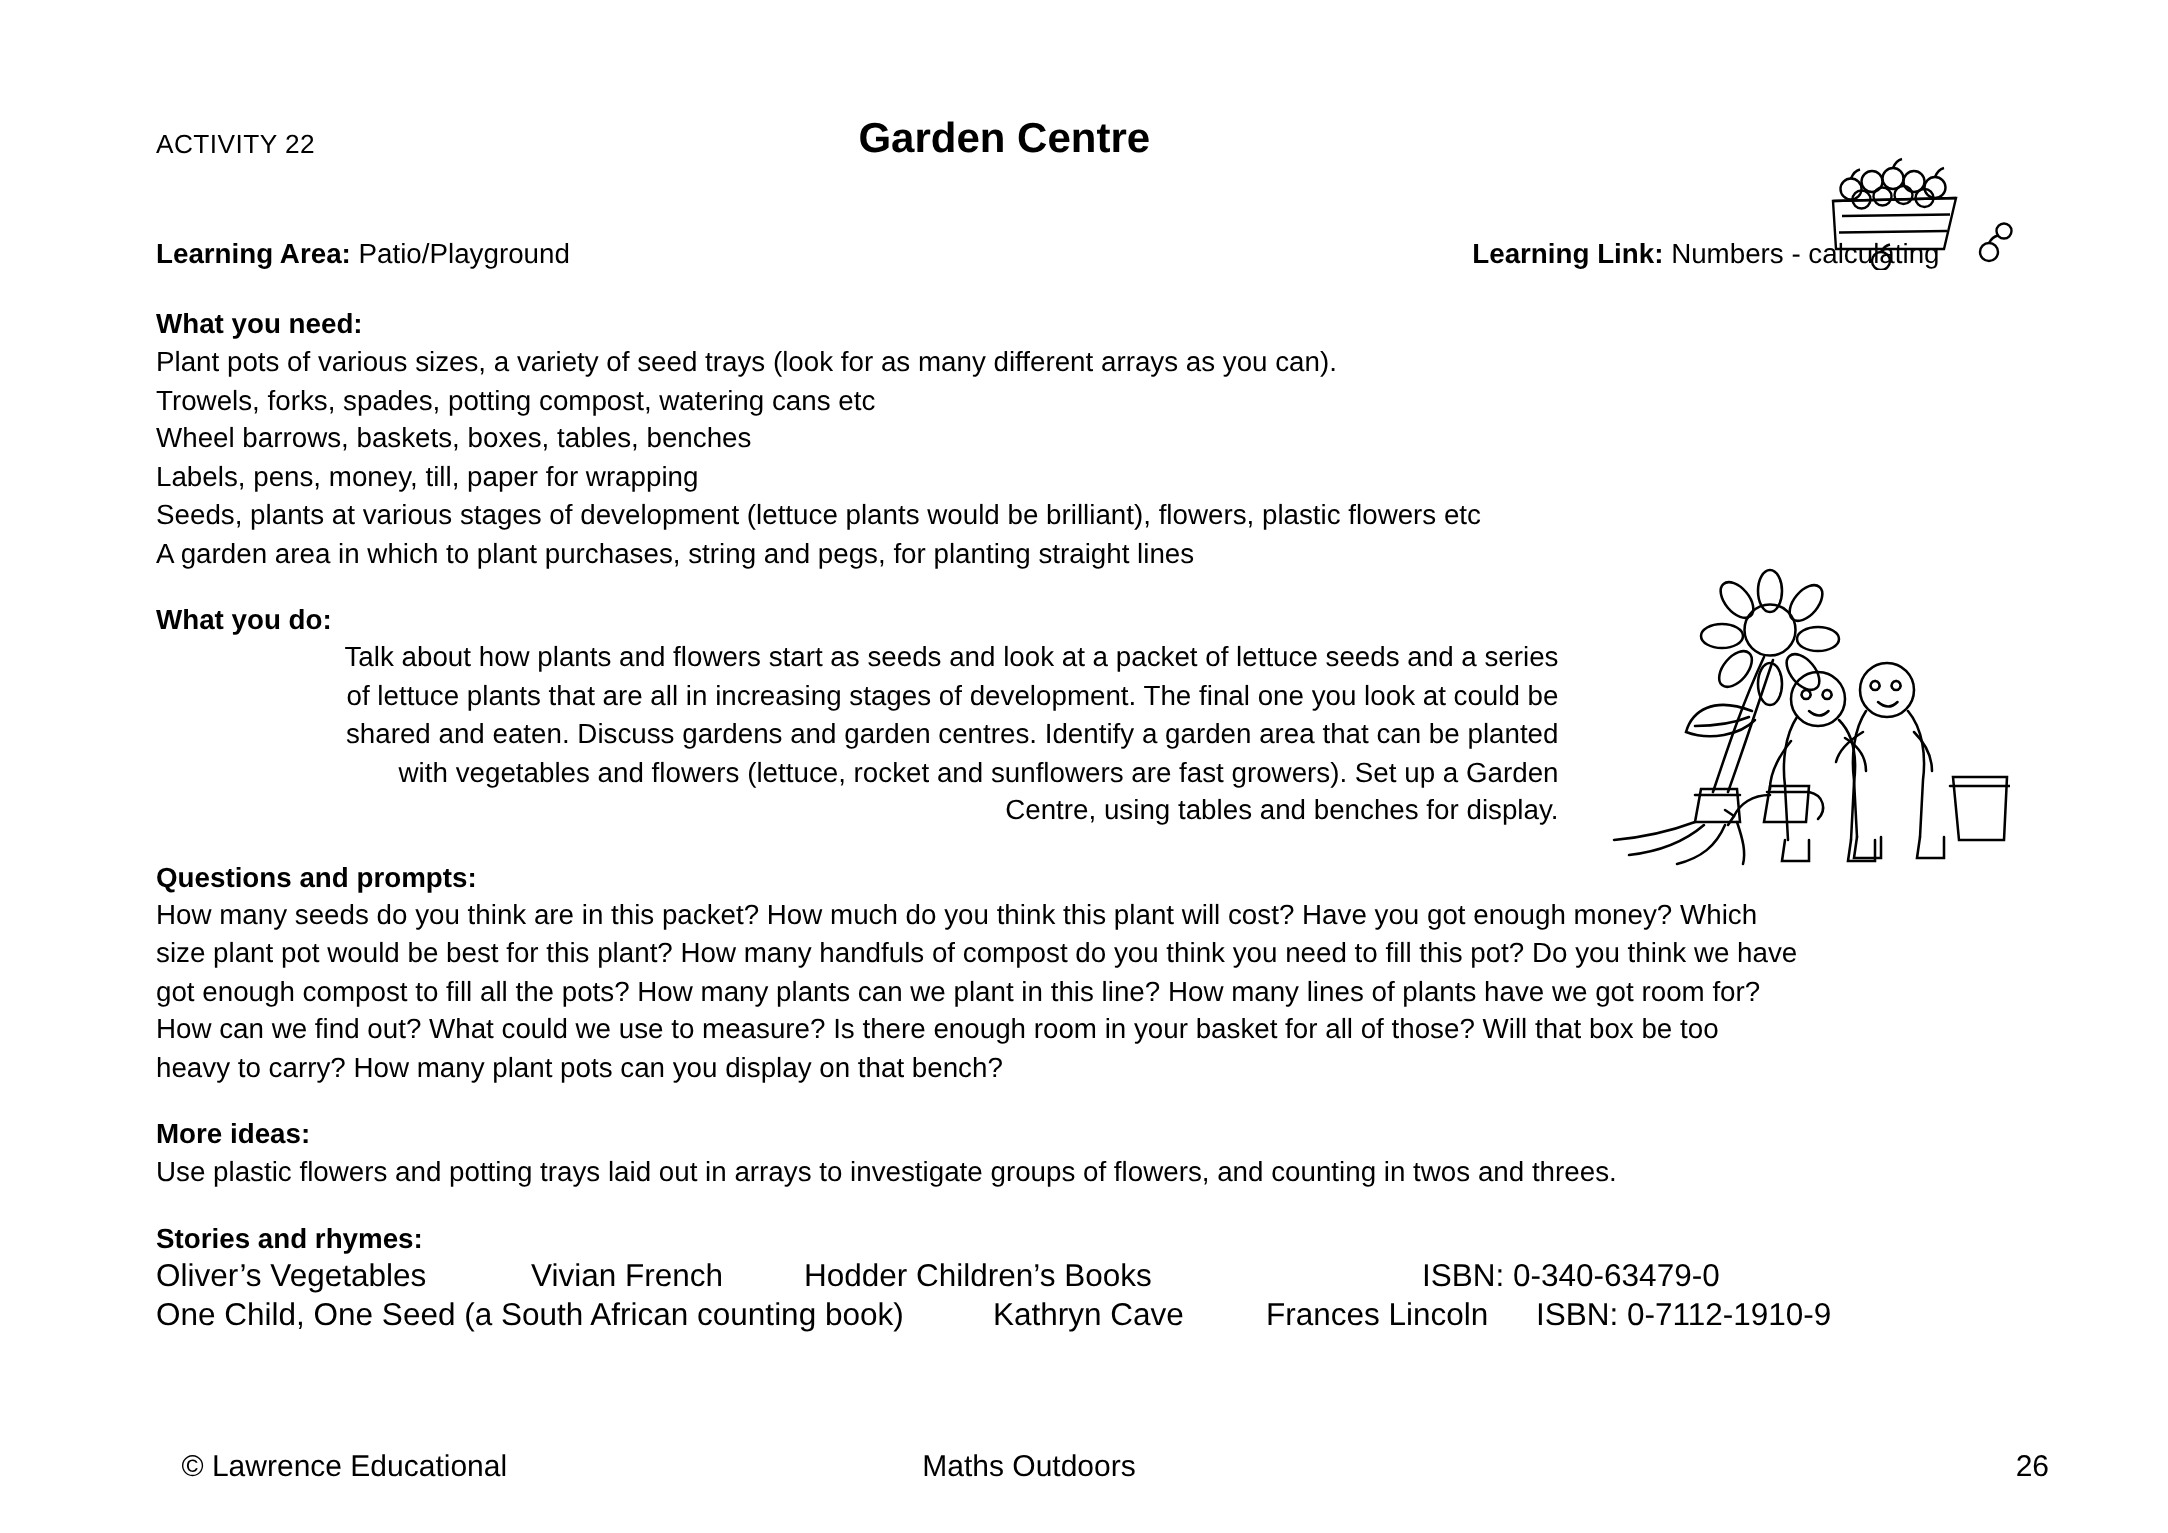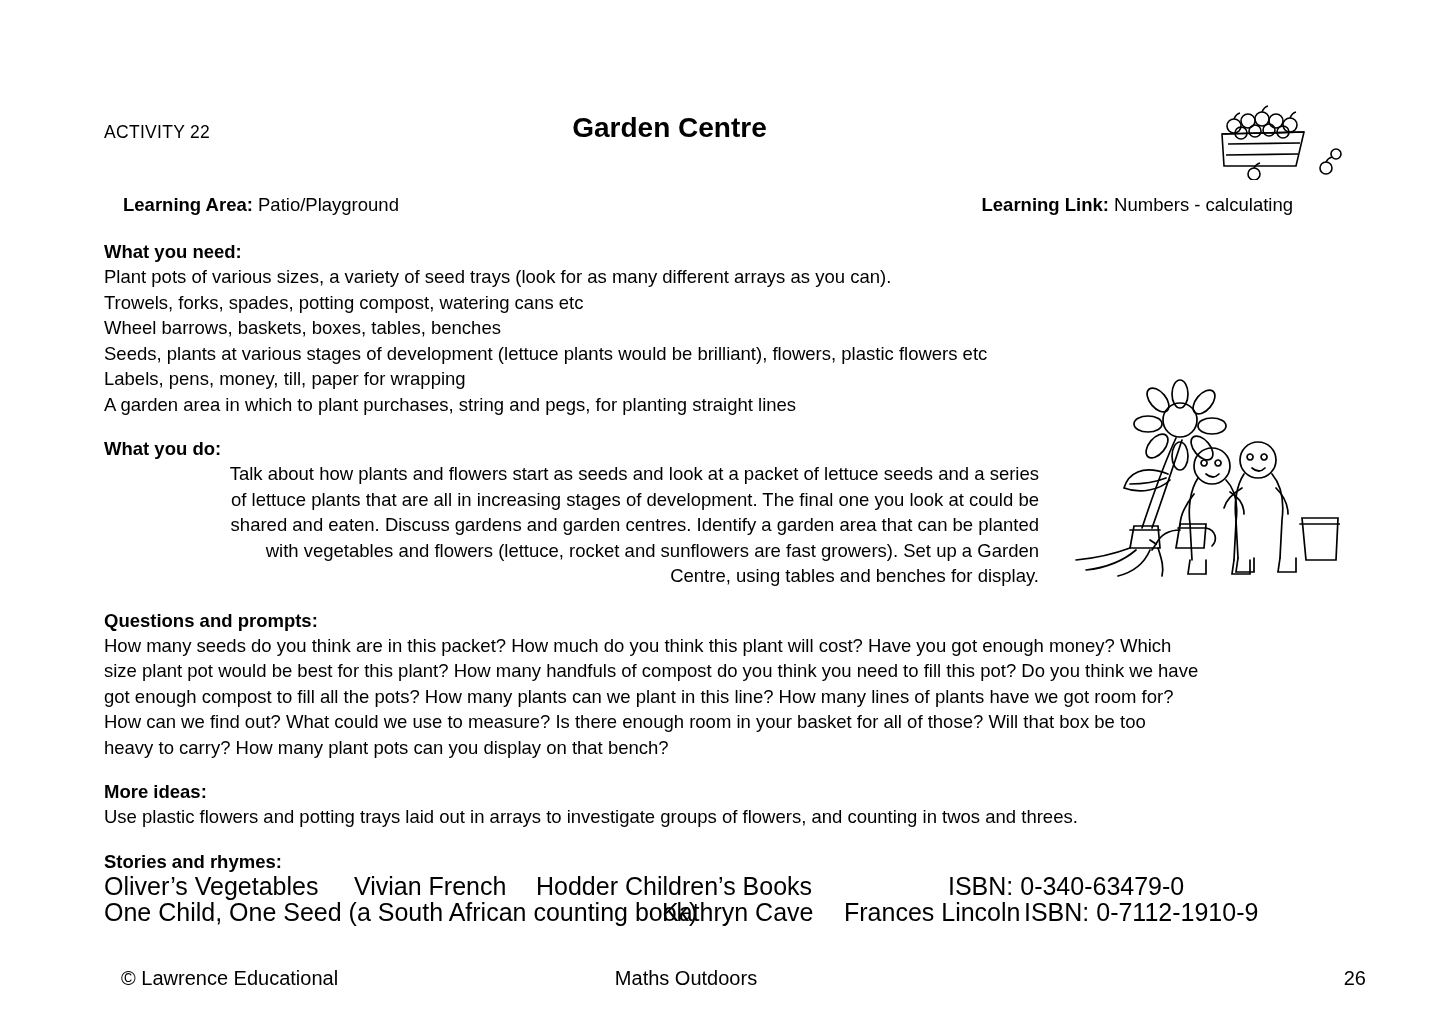--- a/index.html
+++ b/index.html
@@ -25,21 +25,21 @@
     position: absolute;
     left: 104px;
     top: 0;
     width: 1245px;
   }
 
   
   .header-row {
     position: relative;
     height: 60px;
-    margin-top: 112px;
+    margin-top: 76px;
   }
   .activity-label {
     position: absolute;
     left: 0;
     top: 10px;
     font-size: 17.5px;
     letter-spacing: 0.3px;
   }
   .doc-title {
     position: absolute;
@@ -51,21 +51,20 @@
     font-weight: bold;
     padding-right: 110px;
   }
 
   
   .learning-row {
     position: relative;
     margin-top: 22px;
     height: 26px;
     font-size: 18.5px;
-    margin-left: 19px;
   }
   .learning-area {
     position: absolute;
     left: 0;
     top: 0;
     white-space: nowrap;
   }
   .learning-link {
     position: absolute;
     right: 0;
@@ -90,21 +89,21 @@
   }
   .section-body .line { white-space: nowrap; }
 
   #what-you-do .section-body { width: 935px; text-align: right; }
   #questions .section-body { width: 1245px; }
 
   
   .stories-row {
     position: relative;
     height: 26px;
-    font-size: 25px;
+    font-size: 21px;
     line-height: 25.5px;
   }
   .s1-title { position: absolute; left: 0; }
   .s1-author { position: absolute; left: 250px; }
   .s1-pub { position: absolute; left: 432px; }
   .s1-isbn { position: absolute; left: 844px; }
 
   .s2-title { position: absolute; left: 0; }
   .s2-author { position: absolute; left: 558px; }
   .s2-pub { position: absolute; left: 740px; }
@@ -264,22 +263,22 @@
         <span>Numbers - calculating</span>
       </div>
     </div>
 
     <div class="section" id="what-you-need">
       <div class="section-title">What you need:</div>
       <div class="section-body">
         <div class="line">Plant pots of various sizes, a variety of seed trays (look for as many different arrays as you can).</div>
         <div class="line">Trowels, forks, spades, potting compost, watering cans etc</div>
         <div class="line">Wheel barrows, baskets, boxes, tables, benches</div>
+        <div class="line">Labels, pens, money, till, paper for wrapping</div>
         <div class="line">Seeds, plants at various stages of development (lettuce plants would be brilliant), flowers, plastic flowers etc</div>
-        <div class="line">Labels, pens, money, till, paper for wrapping</div>
         <div class="line">A garden area in which to plant purchases, string and pegs, for planting straight lines</div>
       </div>
     </div>
 
     <div class="section" id="what-you-do">
       <div class="section-title">What you do:</div>
       <div class="section-body">
         <div class="line">Talk about how plants and flowers start as seeds and look at a packet of lettuce seeds and a series</div>
         <div class="line">of lettuce plants that are all in increasing stages of development. The final one you look at could be</div>
         <div class="line">shared and eaten. Discuss gardens and garden centres. Identify a garden area that can be planted</div>

